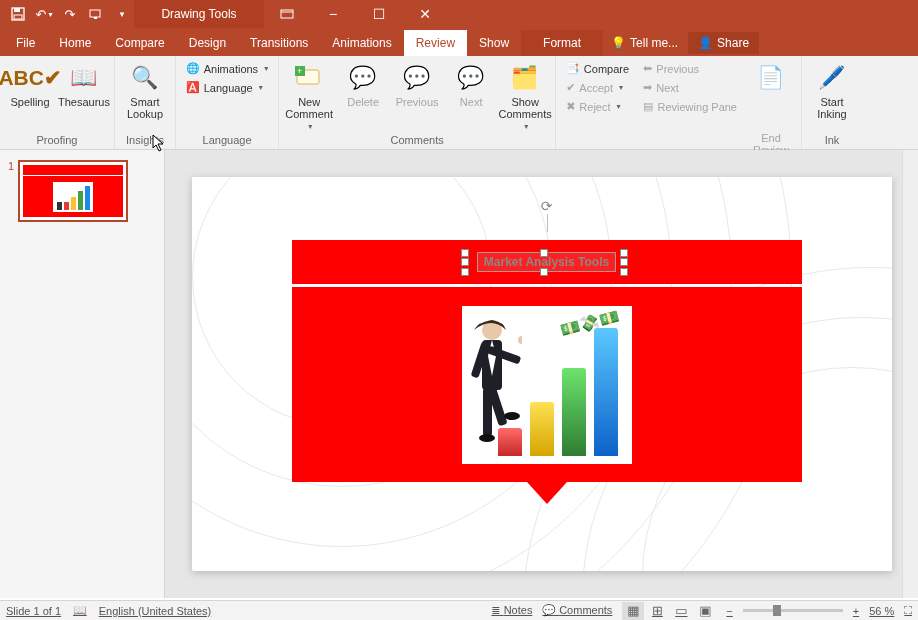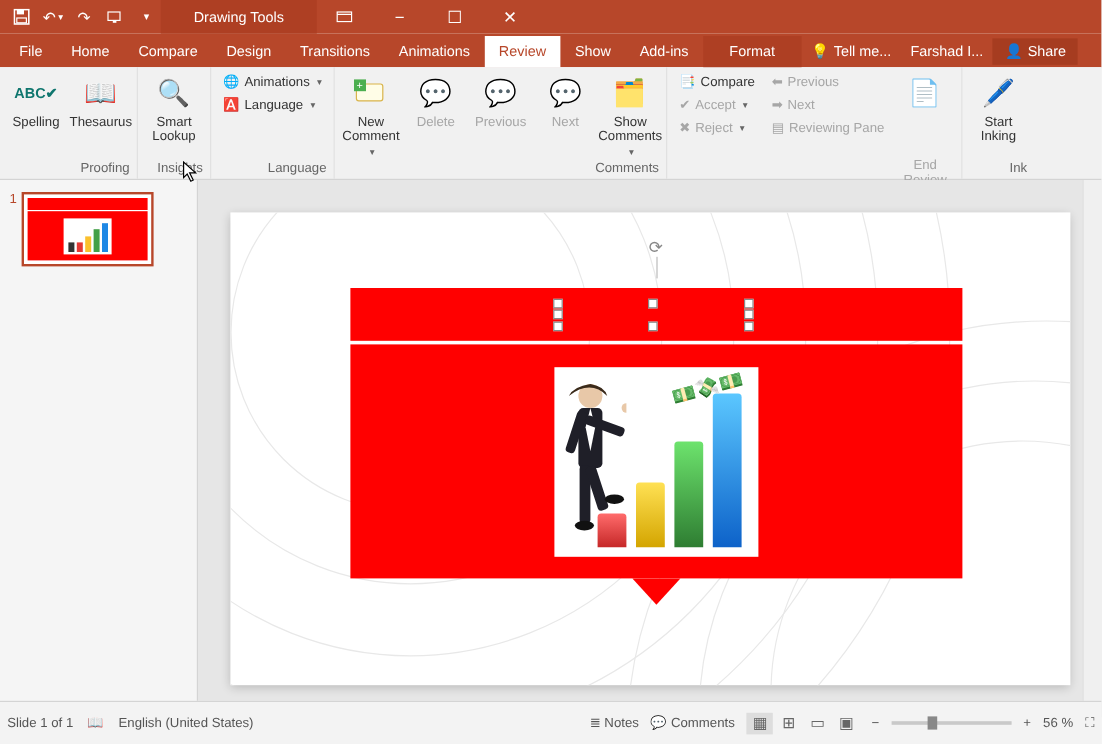--- a/index.html
+++ b/index.html
@@ -20,21 +20,21 @@
 .tab.active { background:#fff; color:#b7472a; }
 .tab-contextual { background:#ae3f23; padding:6px 22px;}
 .tellme { margin-left:auto; padding:6px 8px; display:flex; align-items:center; gap:4px;}
 .tabs-right { display:flex; align-items:center; gap:2px; padding-right:2px;}
 .share-btn { background:#a63c20; padding:4px 10px; display:flex; align-items:center; gap:4px; font-size:12px;}
 
 
 .ribbon { height:94px; background:#f1f1f1; border-bottom:1px solid #d4d4d4; display:flex; }
 .group { border-right:1px solid #e1e1e1; display:flex; flex-direction:column; padding:2px 6px 0; }
 .group-body { flex:1; display:flex; align-items:flex-start; gap:6px; }
-.group-label { font-size:11px; color:#666; text-align:right; padding:2px 0 3px;}
+.group-label { font-size:11px; color:#666; text-align:center; padding:2px 0 3px;}
 .vbtn { width:48px; display:flex; flex-direction:column; align-items:center; gap:2px; font-size:11px; color:#333; text-align:center; padding-top:4px; }
 .vbtn.disabled { color:#a6a6a6; }
 .vbtn .ico { width:32px; height:32px; display:flex; align-items:center; justify-content:center; font-size:22px;}
 .small-col { display:flex; flex-direction:column; gap:2px; font-size:11px; color:#333; padding-top:2px;}
 .small-item { display:flex; align-items:center; gap:4px; padding:2px 4px; white-space:nowrap;}
 .small-item.disabled { color:#a6a6a6; }
 .dd { font-size:8px; color:#666; margin-left:2px;}
 
 
 .workspace { position:absolute; top:150px; left:0; right:0; bottom:22px; background:#e6e6e6; display:flex;}
@@ -62,21 +62,21 @@
 .rot-line { position:absolute; left:50%; top:-26px; width:1px; height:18px; background:#bbb;}
 
 .chart-img { width:170px; height:158px; background:#fff; display:flex; align-items:flex-end; justify-content:center; gap:8px; padding:8px 8px 8px 30px; position:relative;}
 .businessman { position:absolute; left:4px; bottom:8px; width:56px; height:140px; }
 .chart-img .bar { border-radius:3px 3px 0 0; }
 .money { position:absolute; right:12px; top:8px; font-size:16px; color:#7d7d58; transform:rotate(-15deg);}
 
 .scroll-v { position:absolute; right:0; top:0; bottom:0; width:16px; background:#f0f0f0; border-left:1px solid #ddd;}
 
 
-.statusbar { position:absolute; bottom:0; left:0; right:0; height:36px; background:#f3f3f3; border-top:1px solid #d4d4d4; display:flex; align-items:center; font-size:11px; color:#555; padding:0 6px; gap:12px;}
+.statusbar { position:absolute; bottom:0; left:0; right:0; height:20px; background:#f3f3f3; border-top:1px solid #d4d4d4; display:flex; align-items:center; font-size:11px; color:#555; padding:0 6px; gap:12px;text-decoration:underline;}
 .status-right { margin-left:auto; display:flex; align-items:center; gap:10px;}
 .view-btns { display:flex; gap:2px;}
 .view-btn { width:22px; height:18px; display:flex; align-items:center; justify-content:center; font-size:13px; color:#666;}
 .view-btn.active { background:#ddd;}
 .zoom-slider { width:100px; height:3px; background:#c9c9c9; position:relative;}
 .zoom-thumb { position:absolute; top:-4px; left:30px; width:8px; height:11px; background:#888;}
 
 .cursor { position:absolute; pointer-events:none; font-size:16px; color:#000; z-index:999;}
 
 svg { display:block; }
@@ -119,40 +119,38 @@
 
 <div class="tabs">
   <div class="tab">File</div>
   <div class="tab">Home</div>
   <div class="tab">Compare</div>
   <div class="tab">Design</div>
   <div class="tab">Transitions</div>
   <div class="tab">Animations</div>
   <div class="tab active">Review</div>
   <div class="tab">Show</div>
-  <div class="tab">Add-ins</div>
   <div class="tab tab-contextual">Format</div>
   <div class="tabs-right">
     <div class="tellme">
         <span>💡</span>
         <span>Tell me...</span>
       </div>
-    <div class="tab" style="padding:6px 6px;">Farshad I...</div>
     <div class="share-btn">
         <span>👤</span>
         <span>Share</span>
       </div>
   </div>
 </div>
 
 <div class="ribbon">
   <div class="group">
     <div class="group-body">
       <div class="vbtn">
-          <div class="ico" style="color:#0f766e;font-weight:bold;font-size:12px;">ABC<div style="height:2px;background:#2a5db0;margin-top:1px;"></div>✔</div>
+          <div class="ico" style="color:#a16207;font-weight:bold;font-size:21px;">ABC<div style="height:2px;background:#2a5db0;margin-top:1px;"></div>✔</div>
           <span>Spelling</span>
         </div>
       <div class="vbtn">
           <div class="ico" style="color:#2a5db0;">📖</div>
           <span>Thesaurus</span>
         </div>
     </div>
     <div class="group-label">Proofing</div>
   </div>
 
@@ -303,20 +301,23 @@
       <div class="swirl" style="width:420px;height:420px;left:-60px;top:-110px;"></div>
       <div class="swirl" style="width:300px;height:300px;left:0px;top:-50px;"></div>
       <div class="swirl" style="width:700px;height:700px;left:330px;top:90px;"></div>
       <div class="swirl" style="width:560px;height:560px;left:390px;top:140px;"></div>
       <div class="swirl" style="width:420px;height:420px;left:450px;top:190px;"></div>
 
       <div class="callout">
         <div class="callout-head">
           <div class="rot-handle">⟳</div>
           <div class="rot-line"></div>
+          <div class="textbox">
+            <span>Market Analysis Tools</span>
+          </div>
           <div class="handle" style="left:169px; top:9px;"></div>
           <div class="handle" style="left:248px; top:9px;"></div>
           <div class="handle" style="left:328px; top:9px;"></div>
           <div class="handle" style="left:169px; top:28px;"></div>
           <div class="handle" style="left:248px; top:28px;"></div>
           <div class="handle" style="left:328px; top:28px;"></div>
           <div class="handle" style="left:169px; top:18px;"></div>
           <div class="handle" style="left:328px; top:18px;"></div>
         </div>
         <div class="callout-body">

